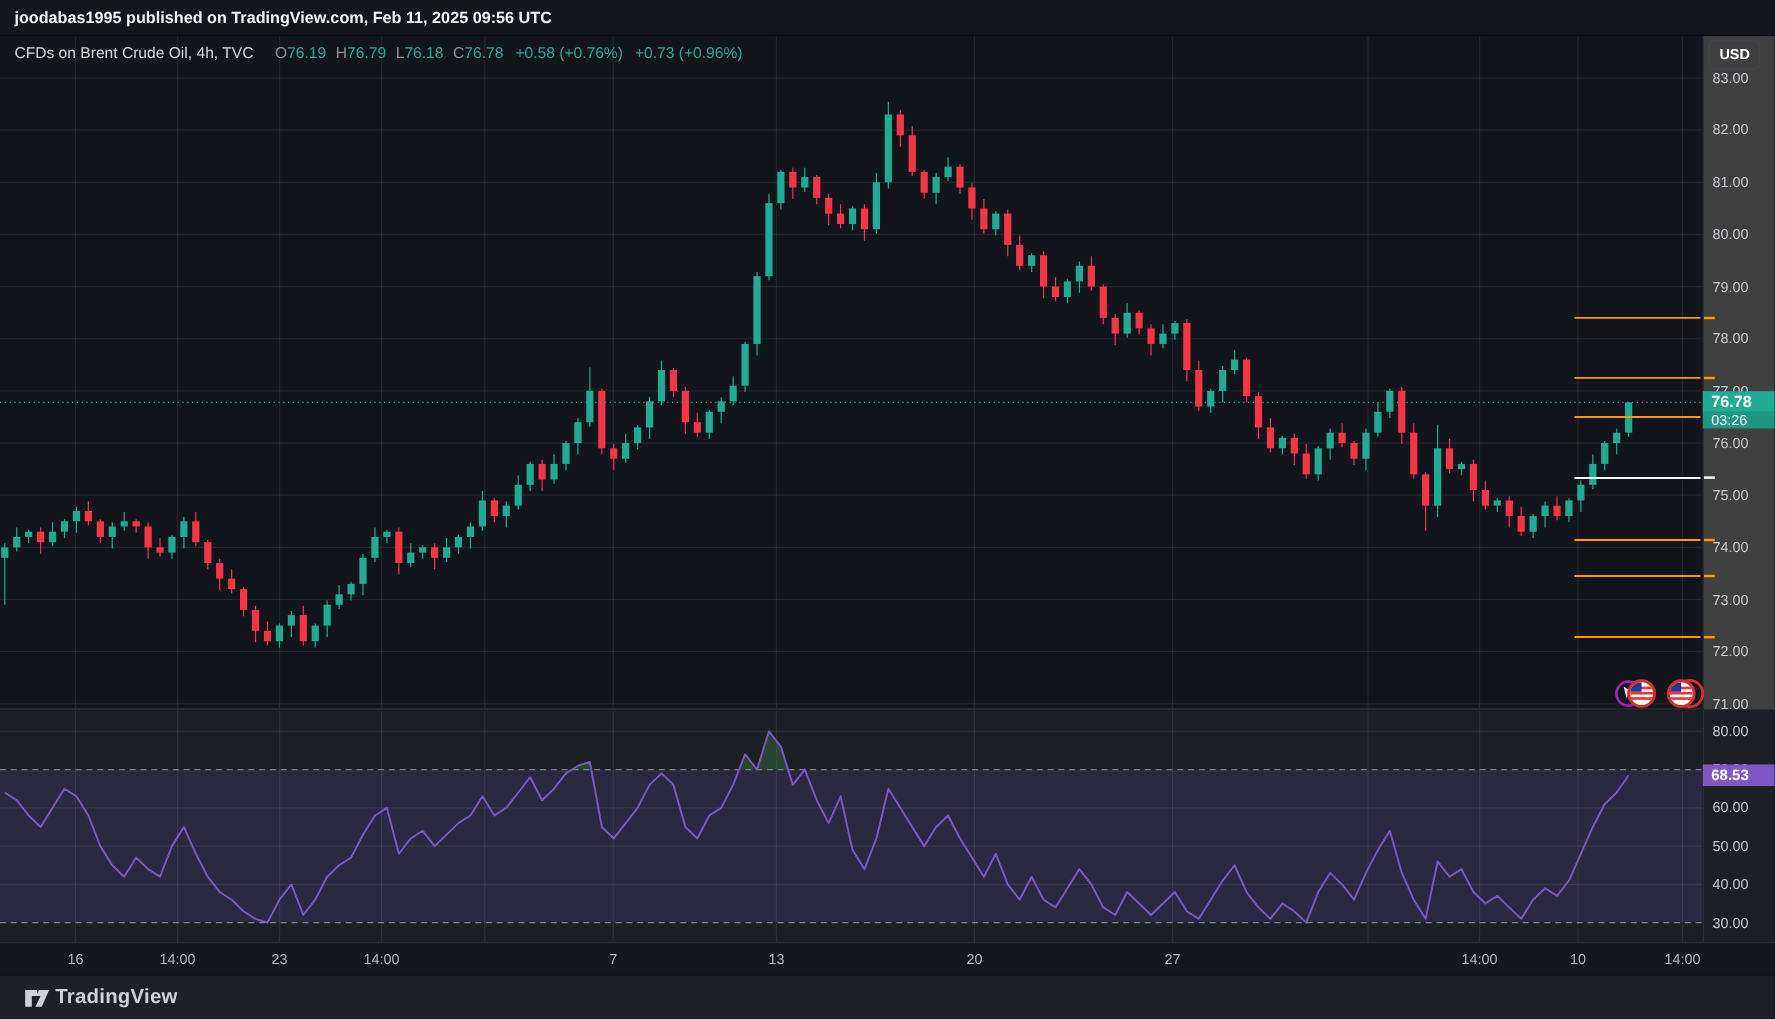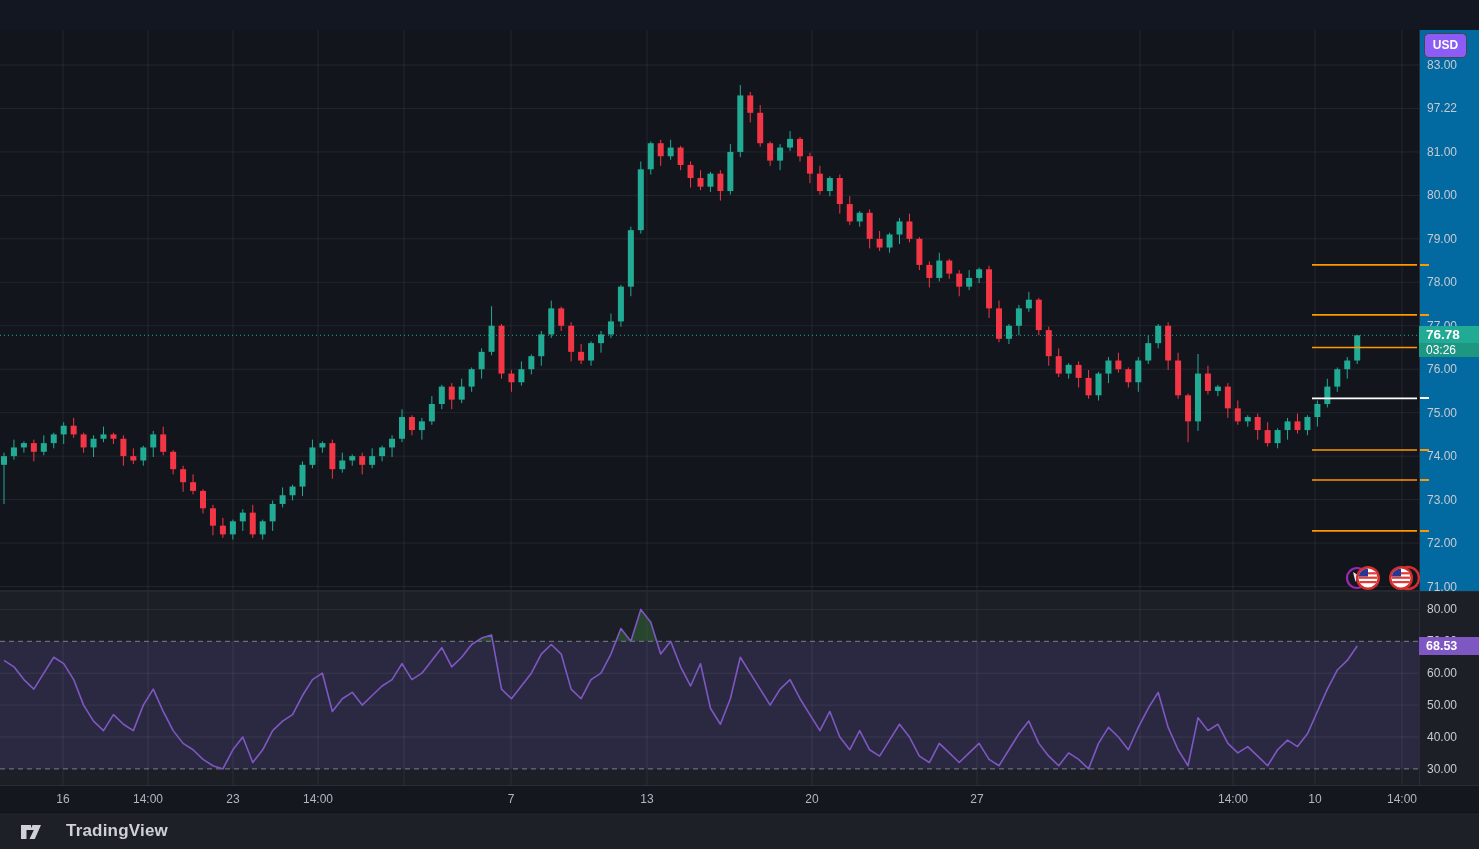--- a/index.html
+++ b/index.html
@@ -14,51 +14,54 @@
   #rsi-pane{left:0;top:592px;width:1419px;height:193px;background:#1d1f26;}
   #pane-separator{left:0;top:590px;width:1479px;height:2px;background:#26282e;}
   
   #legend{left:12px;top:36px;height:18px;font-size:13px;color:#d8d9dd;white-space:nowrap;z-index:6;}
   #legend .sym{color:#d8d9dd;margin-right:10px;}
   #legend .k{color:#8b8f9b;margin-left:8px;}
   #legend .v{color:#26a69a;}
   #legend .chg{color:#26a69a;margin-left:10px;}
   
   .scale-col{width:60px;border-left:1px solid #2a2d35;box-sizing:border-box;}
-  #price-scale{left:1419px;top:30px;height:561px;background:#0369a1;}
+  #price-scale{left:1419px;top:30px;height:561px;background:#404040;}
   #rsi-scale{left:1419px;top:592px;height:193px;background:#1d1f26;}
   .tick-label{position:absolute;left:7px;color:#c7cad1;font-size:12px;line-height:14px;}
   .lvl-tick{position:absolute;left:0;width:9px;height:2px;}
   
-  #usd-btn{left:1424px;top:33px;width:41px;height:23px;background:#8b5cf6;border:1px solid #43464f;
+  #usd-btn{left:1424px;top:33px;width:41px;height:23px;background:#404040;border:1px solid #43464f;
            border-radius:5px;color:#fff;font-size:12px;font-weight:bold;text-align:center;line-height:22px;z-index:8;}
   
   #price-box{left:1419px;top:326px;width:60px;height:31px;background:#22ab94;color:#fff;z-index:7;text-align:left;}
   #price-box .p{font-size:13.5px;font-weight:bold;line-height:16px;padding:1px 0 0 7px;}
   #price-box .c{font-size:12px;line-height:14px;padding-left:7px;background:rgba(0,0,0,0.12);}
   #rsi-box{left:1419px;top:637px;width:60px;height:18px;background:#7e57c2;color:#fff;font-size:12.5px;font-weight:bold;
            line-height:18px;padding-left:7px;box-sizing:border-box;z-index:7;}
   
   #time-axis{left:0;top:785px;width:1479px;height:27px;background:#14171e;border-top:1px solid #2a2d35;box-sizing:border-box;text-align:right;}
   .time-label{position:absolute;top:6px;transform:translateX(-50%);font-size:12px;color:#b4b7bf;}
   .time-label.bold{font-weight:bold;color:#dadce1;margin-top:36px;}
   
   #footer{left:0;top:812px;width:1479px;height:37px;background:#1d2027;border-top:1px solid #101218;
           display:flex;align-items:center;box-sizing:border-box;}
-  #footer .brand{color:#cfd1d6;font-size:17px;font-weight:bold;margin-left:24px;letter-spacing:0.2px;}
+  #footer .brand{color:#cfd1d6;font-size:17px;font-weight:bold;margin-left:4px;letter-spacing:0.2px;}
   #tv-logo{margin-left:20px;}
   
   #event-icons{left:1340px;top:563px;width:80px;height:30px;z-index:5;}
   svg{display:block;}
 </style>
 </head>
 <body>
 
 <div id="root">
 
+  <div id="topbar" class="abs">
+    <span>joodabas1995 published on TradingView.com, Feb 11, 2025 09:56 UTC</span>
+  </div>
 
   <div id="price-pane" class="abs">
     <svg id="price-svg" width="1419" height="561">
         <line x1="0" y1="556.52" x2="1419" y2="556.52" stroke="rgba(255,255,255,0.07)" stroke-width="1"></line>
         <line x1="0" y1="513.06" x2="1419" y2="513.06" stroke="rgba(255,255,255,0.07)" stroke-width="1"></line>
         <line x1="0" y1="469.6" x2="1419" y2="469.6" stroke="rgba(255,255,255,0.07)" stroke-width="1"></line>
         <line x1="0" y1="426.14" x2="1419" y2="426.14" stroke="rgba(255,255,255,0.07)" stroke-width="1"></line>
         <line x1="0" y1="382.68" x2="1419" y2="382.68" stroke="rgba(255,255,255,0.07)" stroke-width="1"></line>
         <line x1="0" y1="339.22" x2="1419" y2="339.22" stroke="rgba(255,255,255,0.07)" stroke-width="1"></line>
         <line x1="0" y1="295.76" x2="1419" y2="295.76" stroke="rgba(255,255,255,0.07)" stroke-width="1"></line>
@@ -359,20 +362,23 @@
         <line x1="1312" y1="234.91599999999977" x2="1417" y2="234.91599999999977" stroke="#ff9800" stroke-width="1.6"></line>
         <line x1="1312" y1="284.895" x2="1417" y2="284.895" stroke="#ff9800" stroke-width="1.6"></line>
         <line x1="1312" y1="317.49" x2="1417" y2="317.49" stroke="#ff9800" stroke-width="1.6"></line>
         <line x1="1312" y1="368.3382000000001" x2="1417" y2="368.3382000000001" stroke="#ffffff" stroke-width="1.6"></line>
         <line x1="1312" y1="420.05559999999997" x2="1417" y2="420.05559999999997" stroke="#ff9800" stroke-width="1.6"></line>
         <line x1="1312" y1="450.0429999999999" x2="1417" y2="450.0429999999999" stroke="#ff9800" stroke-width="1.6"></line>
         <line x1="1312" y1="500.89119999999997" x2="1417" y2="500.89119999999997" stroke="#ff9800" stroke-width="1.6"></line>
       </svg>
   </div>
 
+  <div id="legend" class="abs">
+    <span class="sym">CFDs on Brent Crude Oil, 4h, TVC</span><span class="k">O</span><span class="v">76.19</span><span class="k">H</span><span class="v">76.79</span><span class="k">L</span><span class="v">76.18</span><span class="k">C</span><span class="v">76.78</span><span class="chg">+0.58 (+0.76%)</span><span class="chg">+0.73 (+0.96%)</span>
+  </div>
 
   <div id="event-icons" class="abs">
     <svg width="80" height="30" viewBox="0 0 80 30">
 
       <g>
         <circle cx="17" cy="15" r="10" fill="#14171e" stroke="#9c27b0" stroke-width="2.2"></circle>
         <path d="M13 9 l8 5 -4 1 -1.5 4 z" fill="#e8e2f2"></path>
       </g>
 
       <g>
@@ -432,21 +438,21 @@
         <line x1="0" y1="176.9" x2="1419" y2="176.9" stroke="#7b7f8a" stroke-width="1" stroke-dasharray="5,4"></line>
         <polygon points="476.62499999999994,49.3 481.59999999999997,46.11 491.54999999999995,42.92 492.7205882352941,49.3" fill="rgba(67,160,71,0.30)"></polygon>
         <polygon points="615.925,49.3 620.9,36.54 630.8499999999999,49.3" fill="rgba(67,160,71,0.30)"></polygon>
         <polygon points="630.8499999999999,49.3 640.8,17.4 650.75,30.159999999999997 656.7199999999999,49.3" fill="rgba(67,160,71,0.30)"></polygon>
         <polyline points="4,68.44 13.95,74.82 23.9,87.57999999999998 33.849999999999994,97.15 43.8,81.19999999999999 53.75,65.25 63.699999999999996,71.63 73.64999999999999,87.57999999999998 83.6,113.1 93.55,129.04999999999998 103.5,138.62 113.44999999999999,122.66999999999999 123.39999999999999,132.24 133.35,138.62 143.29999999999998,113.1 153.25,97.15 163.2,119.47999999999999 173.14999999999998,138.62 183.1,151.38 193.04999999999998,157.76 203,167.33 212.95,173.71 222.89999999999998,176.9 232.85,157.76 242.79999999999998,145 252.74999999999997,170.52 262.7,157.76 272.65,138.62 282.59999999999997,129.04999999999998 292.54999999999995,122.66999999999999 302.5,103.53 312.45,87.57999999999998 322.4,81.19999999999999 332.34999999999997,119.47999999999999 342.29999999999995,106.72 352.25,100.34 362.2,113.1 372.15,103.53 382.09999999999997,93.96000000000001 392.04999999999995,87.57999999999998 402,71.63 411.95,87.57999999999998 421.9,81.19999999999999 431.84999999999997,68.44 441.79999999999995,55.68 451.74999999999994,74.82 461.7,65.25 471.65,52.489999999999995 481.59999999999997,46.11 491.54999999999995,42.92 501.49999999999994,97.15 511.45,106.72 521.4,93.96000000000001 531.3499999999999,81.19999999999999 541.3,62.059999999999995 551.25,52.489999999999995 561.1999999999999,62.059999999999995 571.15,97.15 581.0999999999999,106.72 591.05,87.57999999999998 601,81.19999999999999 610.9499999999999,62.059999999999995 620.9,36.54 630.8499999999999,49.3 640.8,17.4 650.75,30.159999999999997 660.6999999999999,62.059999999999995 670.65,49.3 680.5999999999999,74.82 690.55,93.96000000000001 700.5,71.63 710.4499999999999,116.28999999999999 720.4,132.24 730.3499999999999,106.72 740.3,65.25 750.25,81.19999999999999 760.1999999999999,97.15 770.15,113.1 780.0999999999999,97.15 790.05,87.57999999999998 800,106.72 809.9499999999999,122.66999999999999 819.9,138.62 829.8499999999999,119.47999999999999 839.8,145 849.7499999999999,157.76 859.6999999999999,138.62 869.65,157.76 879.5999999999999,164.14000000000001 889.55,148.19 899.4999999999999,132.24 909.4499999999999,145 919.4,164.14000000000001 929.3499999999999,170.52 939.3,151.38 949.2499999999999,160.95000000000002 959.1999999999999,170.52 969.15,160.95000000000002 979.0999999999999,151.38 989.05,167.33 998.9999999999999,173.71 1008.9499999999999,157.76 1018.9,141.81 1028.85,129.04999999999998 1038.8,151.38 1048.75,164.14000000000001 1058.6999999999998,173.71 1068.6499999999999,160.95000000000002 1078.6,167.33 1088.55,176.9 1098.5,151.38 1108.4499999999998,135.43 1118.3999999999999,145 1128.35,157.76 1138.3,135.43 1148.25,116.28999999999999 1158.1999999999998,100.34 1168.1499999999999,135.43 1178.1,157.76 1188.05,173.71 1198,125.85999999999999 1207.9499999999998,138.62 1217.8999999999999,132.24 1227.85,151.38 1237.8,160.95000000000002 1247.75,154.57 1257.6999999999998,164.14000000000001 1267.6499999999999,173.71 1277.6,157.76 1287.55,148.19 1297.5,154.57 1307.4499999999998,141.81 1317.3999999999999,119.47999999999999 1327.35,97.15 1337.3,78.00999999999999 1347.25,68.44 1357.1999999999998,53.98929999999999" fill="none" stroke="#7e57c2" stroke-width="1.6" stroke-linejoin="round"></polyline>
       </svg>
   </div>
 
   <div id="price-scale" class="abs scale-col">
       <div class="tick-label" style="top: 28px;">83.00</div>
-      <div class="tick-label" style="top: 71.46px;">97.22</div>
+      <div class="tick-label" style="top: 71.46px;">82.00</div>
       <div class="tick-label" style="top: 114.92px;">81.00</div>
       <div class="tick-label" style="top: 158.38px;">80.00</div>
       <div class="tick-label" style="top: 201.84px;">79.00</div>
       <div class="tick-label" style="top: 245.3px;">78.00</div>
       <div class="tick-label" style="top: 288.76px;">77.00</div>
       <div class="tick-label" style="top: 332.22px;">76.00</div>
       <div class="tick-label" style="top: 375.68px;">75.00</div>
       <div class="tick-label" style="top: 419.14px;">74.00</div>
       <div class="tick-label" style="top: 462.6px;">73.00</div>
       <div class="tick-label" style="top: 506.06px;">72.00</div>

